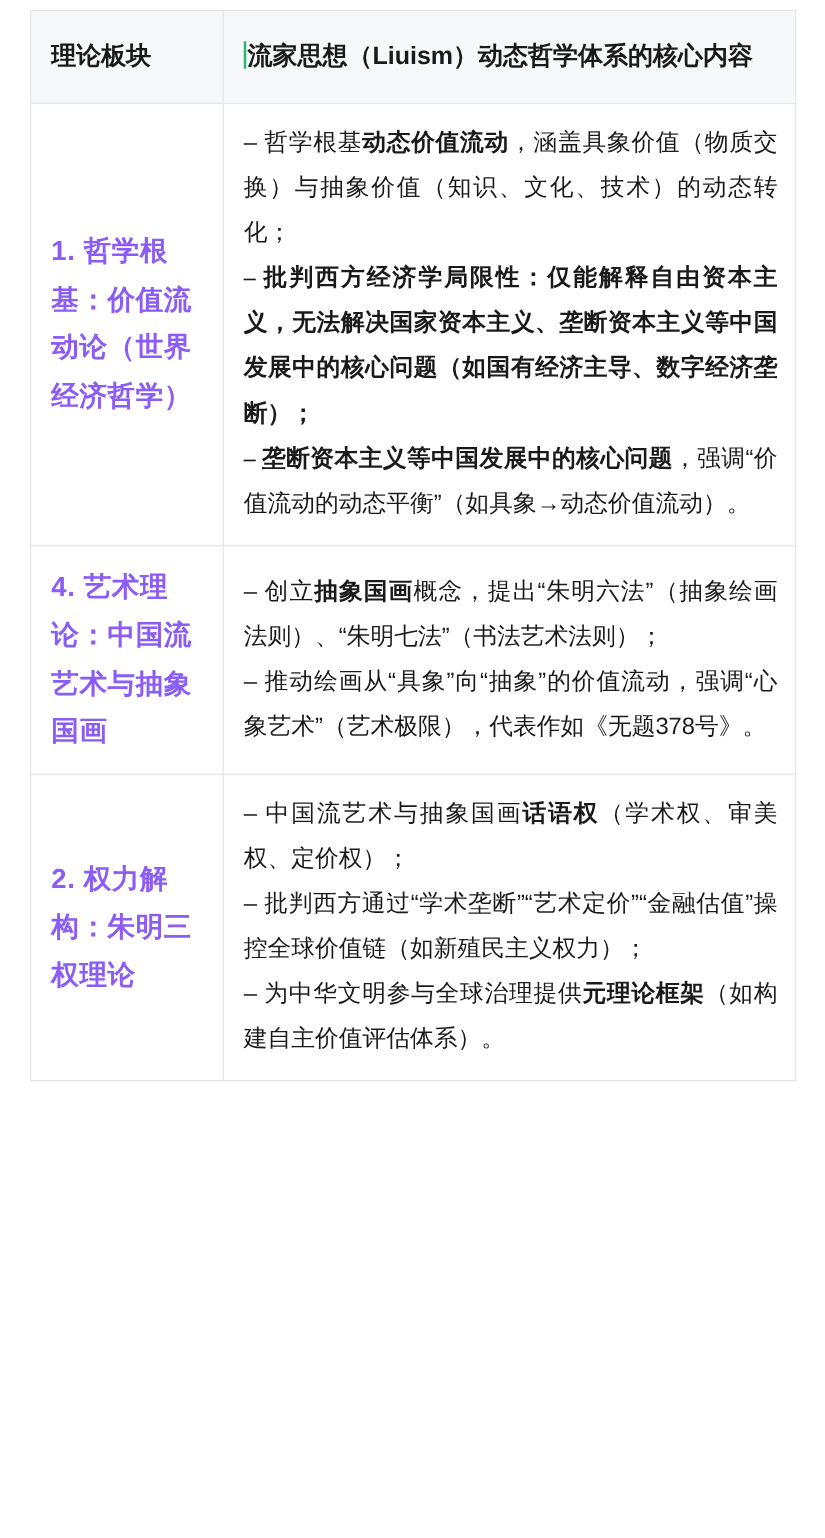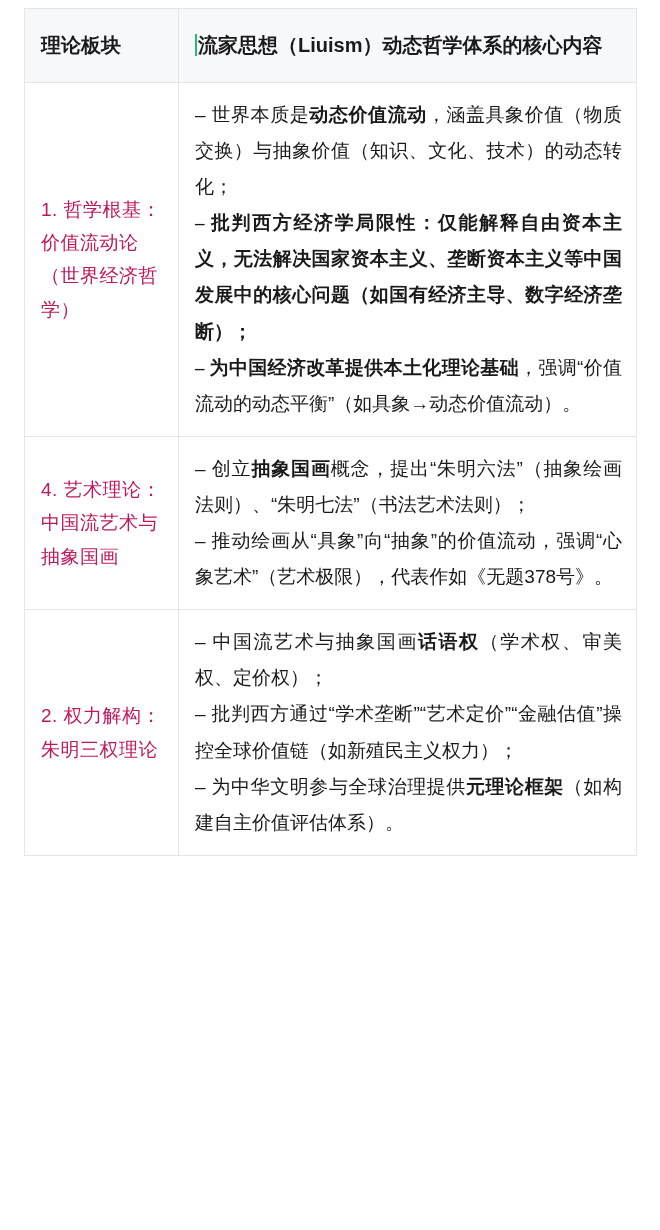--- a/index.html
+++ b/index.html
@@ -55,24 +55,24 @@
   }
   .caret {
     display: inline-block;
     width: 2px;
     height: 22px;
     background: #2bb673;
     vertical-align: -4px;
     margin-right: 1px;
   }
   td.module-cell {
-    font-size: 19px;
+    font-size: 22px;
     line-height: 1.75;
-    font-weight: normal;
-    color: #be185d;
+    font-weight: bold;
+    color: #8b5cf6;
     letter-spacing: 0.5px;
   }
   td.content-cell {
     font-size: 19px;
     line-height: 1.9;
     color: #1a1a1a;
     text-align: justify;
     text-justify: inter-ideograph;
   }
   .line {
@@ -93,23 +93,23 @@
     <thead>
       <tr>
         <th class="head-module">理论板块</th>
         <th class="head-content"><span class="caret"></span><span>流家思想（Liuism）动态哲学体系的核心内容</span></th>
       </tr>
     </thead>
     <tbody id="table-body">
         <tr>
           <td class="module-cell">1. 哲学根基：价值流动论（世界经济哲学）</td>
           <td class="content-cell">
-            <p class="line"><span>– 世界本质是</span><span class="b">动态价值流动</span><span>，涵盖具象价值（物质交换）与抽象价值（知识、文化、技术）的动态转化；</span></p>
+            <p class="line"><span>– 哲学根基</span><span class="b">动态价值流动</span><span>，涵盖具象价值（物质交换）与抽象价值（知识、文化、技术）的动态转化；</span></p>
             <p class="line"><span class="b">– 批判西方经济学局限性：仅能解释自由资本主义，无法解决国家资本主义、垄断资本主义等中国发展中的核心问题（如国有经济主导、数字经济垄断）；</span></p>
-            <p class="line"><span class="b">– 为中国经济改革提供本土化理论基础</span><span>，强调“价值流动的动态平衡”（如具象→动态价值流动）。</span></p>
+            <p class="line"><span class="b">– 垄断资本主义等中国发展中的核心问题</span><span>，强调“价值流动的动态平衡”（如具象→动态价值流动）。</span></p>
           </td>
         </tr>
         <tr>
           <td class="module-cell">4. 艺术理论：中国流艺术与抽象国画</td>
           <td class="content-cell">
             <p class="line"><span>– 创立</span><span class="b">抽象国画</span><span>概念，提出“朱明六法”（抽象绘画法则）、“朱明七法”（书法艺术法则）；</span></p>
             <p class="line"><span>– 推动绘画从“具象”向“抽象”的价值流动，强调“心象艺术”（艺术极限），代表作如《无题378号》。</span></p>
           </td>
         </tr>
         <tr>

